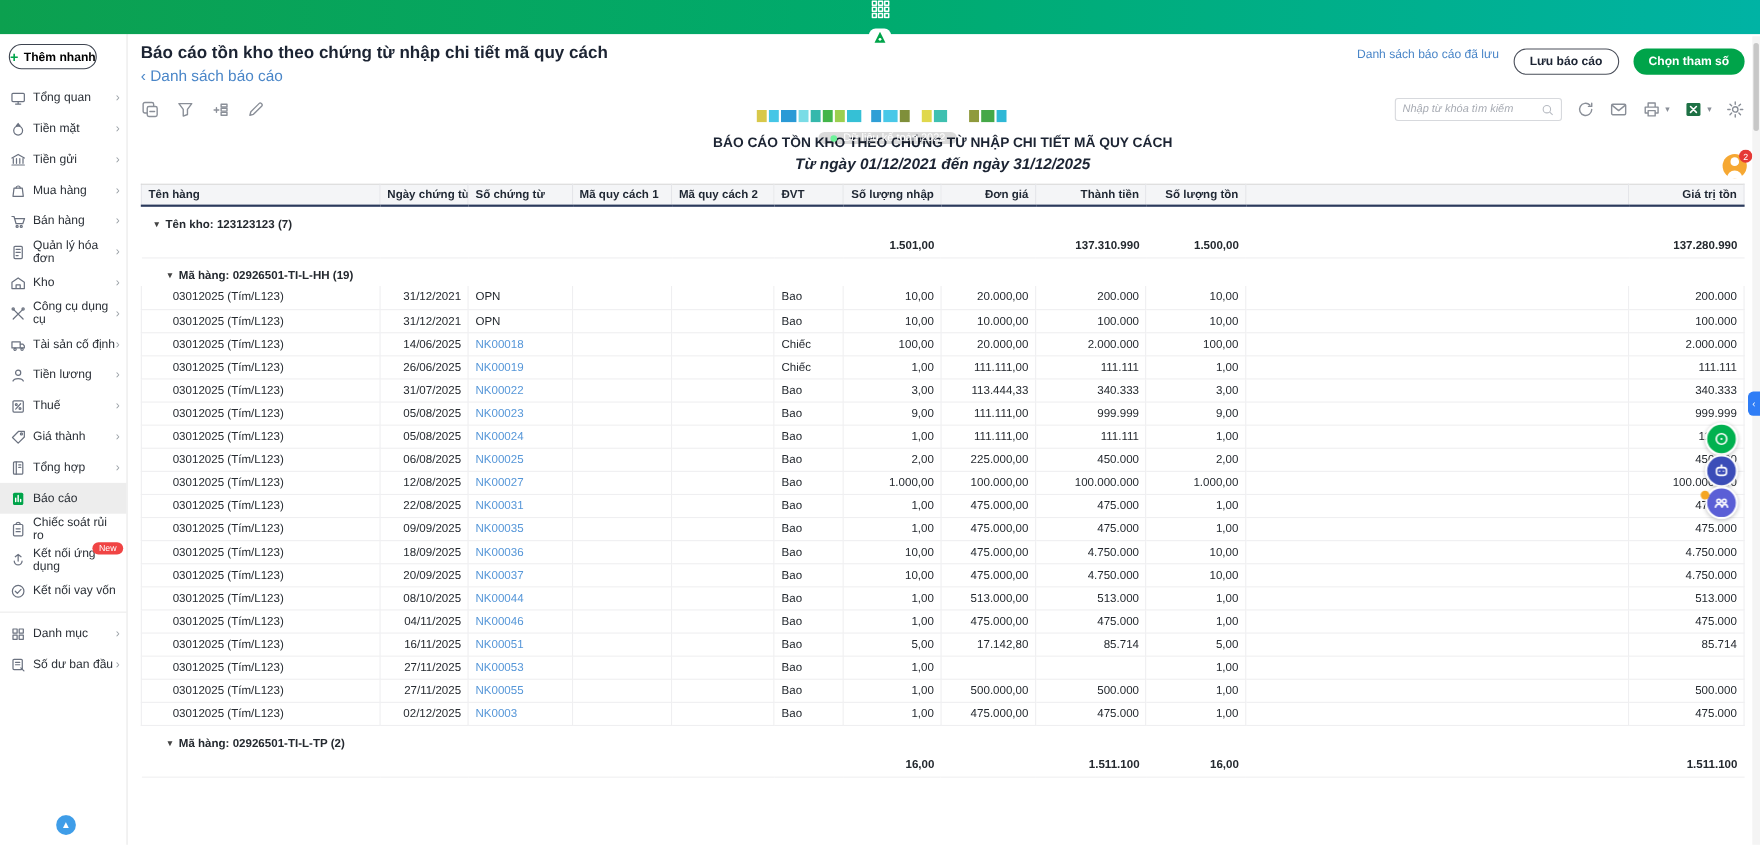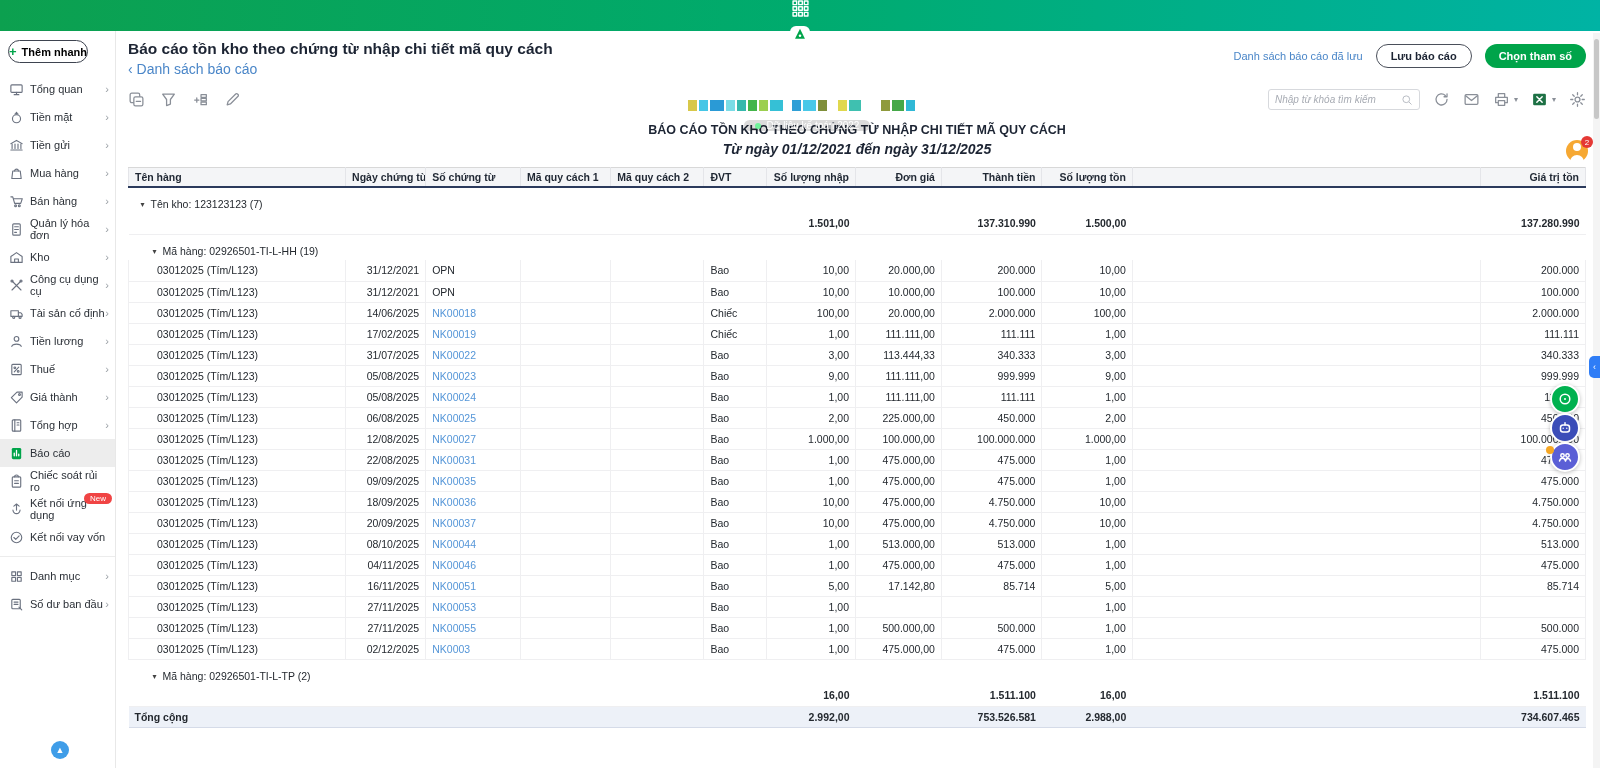--- a/index.html
+++ b/index.html
@@ -46,21 +46,21 @@
   .nav-chev { margin-left:auto; color:#9aa0a6; font-size:11px;}
   .nav-badge { position:absolute; right:3px; top:-2px; background:#f04444; color:#fff; font-size:8px;
     border-radius:7px; padding:1px 6px;}
   .nav-div { border-top:1px solid #ececec; margin:5px 0;}
 
   
   .main { position:absolute; left:116px; top:31px; right:0; bottom:0; padding:0 14px 0 12px; background:#fff;}
   .page-head { display:flex; align-items:flex-start; padding-top:9px;}
   .page-title { font-size:15.5px; font-weight:bold; color:#1c2433;}
   .crumb { font-size:14px; color:#4a86c8; margin-top:3px; cursor:pointer;}
-  .head-actions { margin-left:auto; display:flex; align-items:center; gap:13px; padding-top:4px;}
+  .head-actions { margin-left:auto; display:flex; align-items:flex-start; gap:13px; padding-top:4px;}
   .saved-link { font-size:11px; color:#4a86c8; cursor:pointer;}
   .btn-outline { height:24px; padding:0 14px; border:1px solid #4a4f5a; background:#fff; border-radius:13px;
     font-size:11px; font-weight:bold; color:#1c2433; cursor:pointer; font-family:inherit;}
   .btn-primary { height:24px; padding:0 14px; border:none; background:#00a44a; border-radius:13px;
     font-size:11px; font-weight:bold; color:#fff; cursor:pointer; font-family:inherit;}
 
   .toolbar { margin-top:12px; display:flex; align-items:center;}
   .t-icons { display:flex; align-items:center; gap:15px;}
   .t-ic { width:17px; height:17px; cursor:pointer;}
   .t-ic svg { width:100%; height:100%; stroke:#8a8f98; fill:none; stroke-width:1.2; stroke-linecap:round; stroke-linejoin:round;}
@@ -74,21 +74,21 @@
   .report-head { text-align:center; margin-top:13px;}
   .report-title { font-size:12.5px; font-weight:bold; color:#1c2433;}
   .report-period { font-size:14px; font-weight:bold; font-style:italic; margin-top:4px; color:#1c2433;}
 
   table.rep { width:100%; border-collapse:collapse; margin-top:10px; font-size:10.5px; table-layout:fixed;}
   .rep thead th { background:#f4f5f7; font-weight:bold; height:19px; padding:0 6px;
     border:1px solid #e4e5e9; border-bottom:2px solid #2b3a5c; border-top:1px solid #d8d8d8; color:#1f2733;
     white-space:nowrap; overflow:hidden;}
   .rep td { height:21px; padding:0 6px; border:1px solid #efeff1; border-top:none; white-space:nowrap; overflow:hidden;}
   .al { text-align:left;} .ar { text-align:right;}
-  .rep tr.trg td { border-left:none; border-right:none; border-bottom:none; font-weight:normal;
+  .rep tr.trg td { border-left:none; border-right:none; border-bottom:none; font-weight:bold;
     padding-top:10px; padding-bottom:3px; height:auto; cursor:pointer;margin-top:10px;}
   .rep tr.trg td.l1 { padding-left:12px;} .rep tr.trg td.l2 { padding-left:24px;}
   .caret { font-size:8px; margin-right:6px; color:#444; display:inline-block; transform:translateY(-1px);}
   .rep tr.trs td { border-left:none; border-right:none; font-weight:bold; height:22px;}
   .rep tr.trd td.name { padding-left:28px;}
   .rep tr.trt td { background:#edf1f8; font-weight:bold; border-left:none; border-right:none;
     border-top:1px solid #d5dbe8; border-bottom:1px solid #d5dbe8;}
   .doc-link { color:#5596d8; cursor:pointer;}
 
   
@@ -524,21 +524,21 @@
           <td class="al ">Chiếc</td>
           <td class="ar ">100,00</td>
           <td class="ar ">20.000,00</td>
           <td class="ar ">2.000.000</td>
           <td class="ar ">100,00</td>
           <td class="al"></td>
           <td class="ar ">2.000.000</td>
         </tr>
         <tr class="trd">
           <td class="al name">03012025 (Tím/L123)</td>
-          <td class="ar ">17/02/2025</td>
+          <td class="ar ">26/06/2025</td>
           <td class="al "><span class="doc-link">NK00019</span></td>
           <td class="al"></td>
           <td class="al"></td>
           <td class="al ">Chiếc</td>
           <td class="ar ">1,00</td>
           <td class="ar ">111.111,00</td>
           <td class="ar ">111.111</td>
           <td class="ar ">1,00</td>
           <td class="al"></td>
           <td class="ar ">111.111</td>
@@ -762,34 +762,20 @@
           <td class="al"></td>
           <td class="al"></td>
           <td class="al"></td>
           <td class="al"></td>
           <td class="ar">16,00</td>
           <td class="ar"></td>
           <td class="ar">1.511.100</td>
           <td class="ar">16,00</td>
           <td class="al"></td>
           <td class="ar">1.511.100</td>
-        </tr>
-        <tr class="trt">
-          <td class="al">Tổng cộng</td>
-          <td class="ar"></td>
-          <td class="al"></td>
-          <td class="al"></td>
-          <td class="al"></td>
-          <td class="al"></td>
-          <td class="ar">2.992,00</td>
-          <td class="ar"></td>
-          <td class="ar">753.526.581</td>
-          <td class="ar">2.988,00</td>
-          <td class="al"></td>
-          <td class="ar">734.607.465</td>
         </tr>
       </tbody>
   </table>
 
 </div>
 
 <div class="vscroll">
     <div class="vthumb"></div>
   </div>
 <div class="fab-tab">‹</div>

